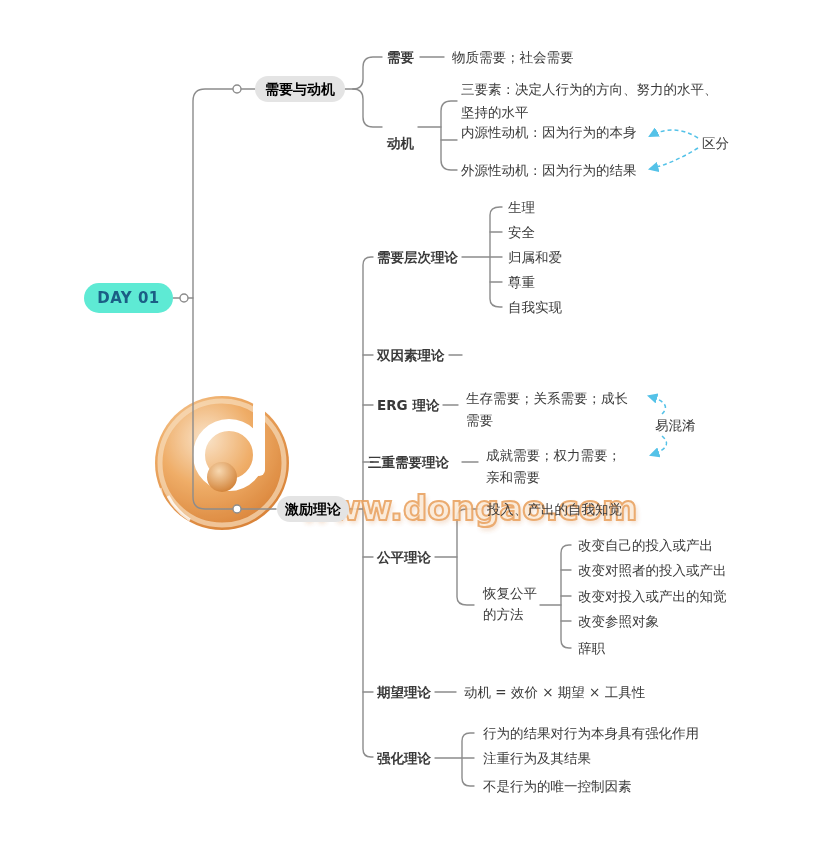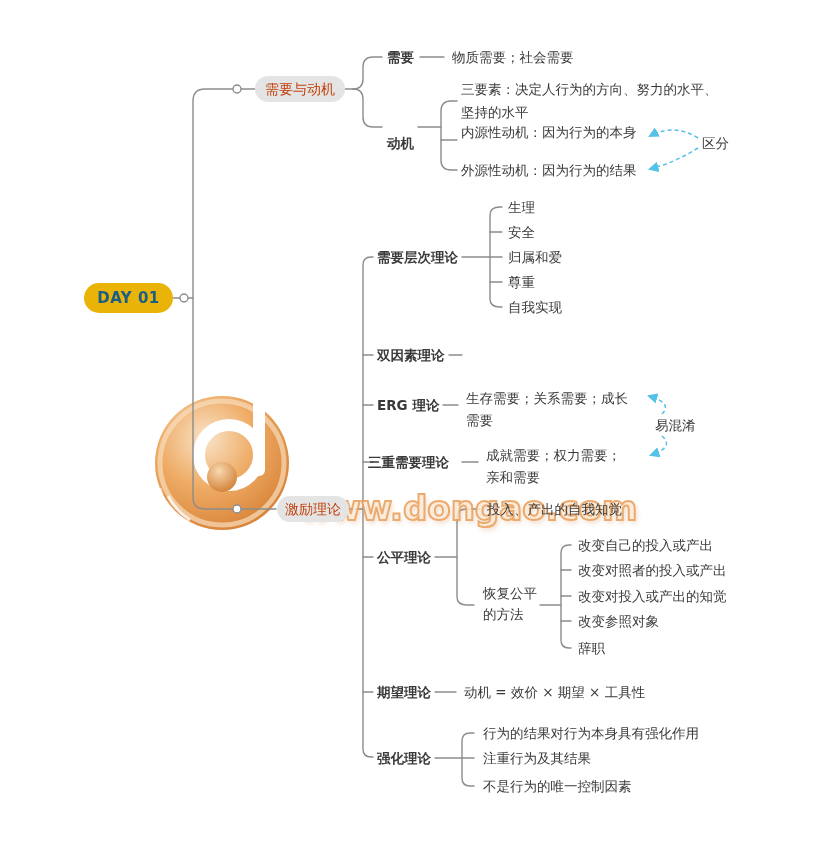--- a/index.html
+++ b/index.html
@@ -2,23 +2,23 @@
 <html><head>
 <meta charset="utf-8">
 <style>
   html,body{margin:0;padding:0;background:#fff;}
   .canvas{position:relative;width:828px;height:849px;background:#ffffff;overflow:hidden;
           font-family:"DejaVu Sans","Liberation Sans",sans-serif;}
   svg.layer{position:absolute;left:0;top:0;z-index:1;}
   .txt{position:absolute;z-index:3;font-size:13.5px;color:#3a3a3a;white-space:nowrap;line-height:16px;}
   .b{font-weight:bold;}
   .wrap{white-space:normal;}
-  .pill{position:absolute;z-index:3;background:#e4e4e4;border-radius:13px;font-weight:normal;
-        font-size:14px;color:#c2410c;text-align:center;}
-  .root-pill{position:absolute;z-index:3;background:#eab308;color:#1b5e85;border-radius:15px;
+  .pill{position:absolute;z-index:3;background:#e4e4e4;border-radius:13px;font-weight:bold;
+        font-size:14px;color:#000000;text-align:center;}
+  .root-pill{position:absolute;z-index:3;background:#5eead4;color:#1b5e85;border-radius:15px;
         font-weight:bold;font-size:15px;text-align:center;letter-spacing:.5px;}
   .wm{position:absolute;z-index:2;font-weight:bold;color:#fbe9d6;-webkit-text-stroke:2px #e9a361;
       text-shadow:2px 3px 5px rgba(205,115,45,.30);opacity:.9;white-space:nowrap;}
   .wm1{left:302px;top:428px;font-size:42px;letter-spacing:2px;}
   .wm2{left:298px;top:488px;font-size:34px;letter-spacing:0px;}
 </style>
 </head>
 <body>
 
 <div class="canvas">

